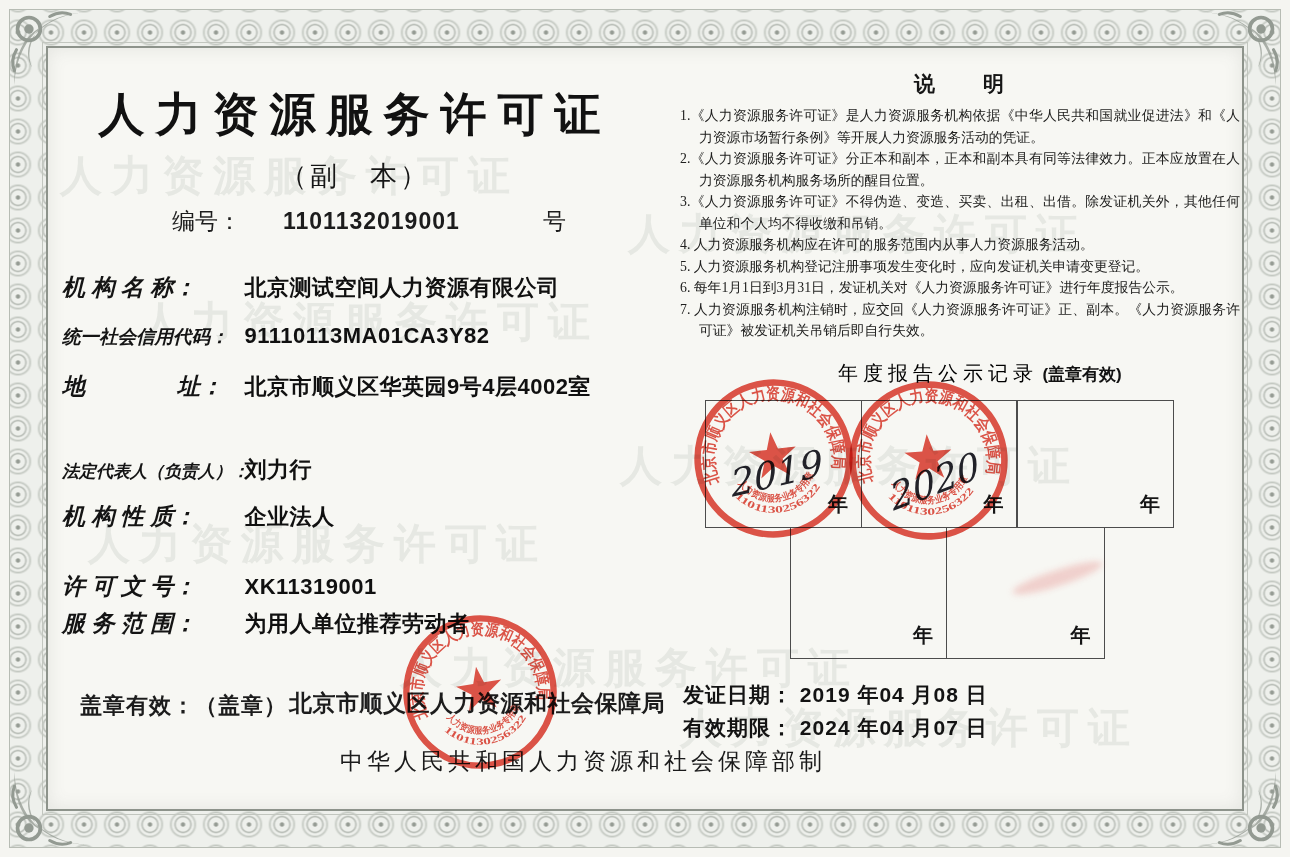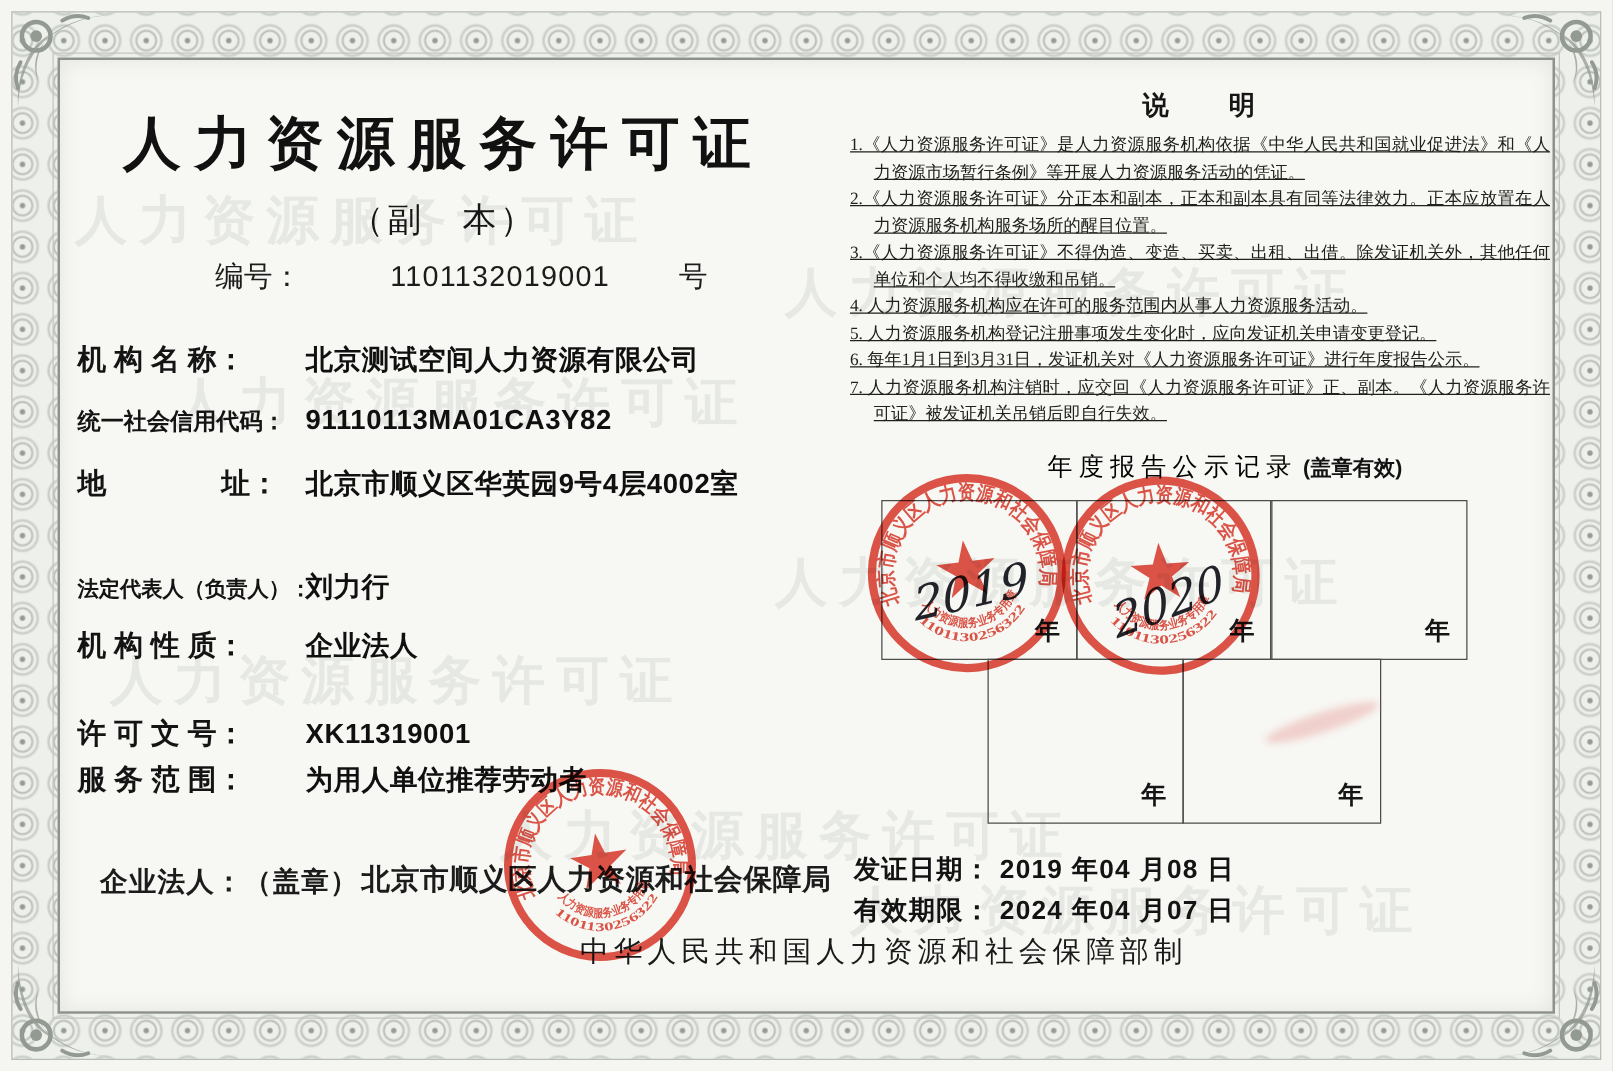--- a/index.html
+++ b/index.html
@@ -40,47 +40,47 @@
   .title{
     left:60px; top:84px; width:590px; text-align:center;
     font-family:"Liberation Serif", serif; font-weight:bold;
     font-size:46px; letter-spacing:11px; color:#111;
   }
   .subtitle{
     left:60px; top:158px; width:590px; text-align:center;
     font-family:"Liberation Serif", serif; font-size:27px; letter-spacing:3px; color:#161616;
   }
   .serial-label{ left:172px; top:206px; font-family:"Liberation Serif", serif; font-size:23px;}
-  .serial-value{ left:283px; top:208px; width:205px; text-align:right; font-size:23px; font-weight:normal; letter-spacing:1px;}
+  .serial-value{ left:283px; top:208px; width:205px; text-align:left; font-size:23px; font-weight:bold; letter-spacing:1px;}
   .serial-suffix{ left:543px; top:206px; font-family:"Liberation Serif", serif; font-size:23px;}
   .notes{ left:680px; top:70px; width:560px; }
   .notes-title{
     text-align:center; font-family:"Liberation Serif", serif;
     font-size:21px; font-weight:bold; letter-spacing:2px; margin-bottom:7px; color:#161616;
   }
   .note-item{
     font-family:"Liberation Serif", serif; font-size:13.8px; line-height:1.56;
-    color:#20201f; padding-left:19px; text-indent:-19px; text-align:justify;text-decoration:underline;
+    color:#20201f; padding-left:19px; text-indent:-19px; text-align:justify;
   }
   .field-row{ left:62px; height:30px; white-space:nowrap; }
-  .field-label{ display:inline-block; width:178px; font-weight:bold; vertical-align:baseline; color:#141414;}
+  .field-label{ display:inline-block; width:178px; font-weight:bold; vertical-align:baseline; color:#141414;font-style:italic;}
   .field-value{ font-weight:bold; font-size:22px; color:#101010; letter-spacing:.5px;}
   .fs-big{ font-size:23px; } .fs-mid{ font-size:18.5px; } .fs-sml{ font-size:17px; }
   .annual-title{ left:838px; top:360px; white-space:nowrap;}
   .annual-title .kai{ font-family:"Liberation Serif", serif; font-size:20px; letter-spacing:5px; color:#000000;}
   .annual-title .paren{ font-weight:bold; font-size:17px; color:#121212;margin-top:44px;}
   .cell{ position:absolute; z-index:4; border:1.5px solid #4c4c4c; background:transparent; box-sizing:border-box;}
   .cell .yr{ position:absolute; right:13px; bottom:9px; font-size:20px; font-weight:bold; color:#151515;}
   .smudge{ position:absolute; z-index:4; width:95px; height:16px; border-radius:50%;
     background:rgba(225,120,115,.30); transform:rotate(-18deg); filter:blur(3px);}
   .issuer-label{ left:80px; top:691px; font-size:22px; font-weight:bold; letter-spacing:1px;}
   .issuer-value{ left:289px; top:688px; font-size:23px; font-weight:bold; letter-spacing:.5px;}
   .date-row{ left:683px; white-space:nowrap; font-size:21px; font-weight:bold; letter-spacing:1px; color:#131313;}
   .footer{
-    left:340px; top:746px; width:610px; text-align:right;
+    left:340px; top:746px; width:610px; text-align:left;
     font-family:"Liberation Serif", serif; font-size:23px; letter-spacing:4px; color:#1a1a1a;
   }
   
   .stamp{ position:absolute; z-index:6; color:#dd3a2c; opacity:.86; mix-blend-mode:multiply;}
   .stamp svg{ display:block; width:100%; height:100%; }
   .stamp-text{ font-family:"Liberation Serif", serif; font-weight:bold; fill:currentColor;}
   .hand{
     position:absolute; z-index:7; font-family:"DejaVu Serif", serif; font-style:italic;
     font-size:37px; color:#23232b; mix-blend-mode:multiply;
   }
@@ -188,21 +188,21 @@
     </div>
 
   <div class="cell" style="left:790px;top:526.5px;width:157px;height:132px">
       <span class="yr">年</span>
     </div>
   <div class="cell" style="left:945.5px;top:526.5px;width:159px;height:132px">
       <span class="yr">年</span>
     </div>
   <div class="smudge" style="left:1010px;top:570px"></div>
 
-  <span class="abs issuer-label">企业法人：（盖章）</span>
+  <span class="abs issuer-label">盖章有效：（盖章）</span>
   <span class="abs issuer-value">北京市顺义区人力资源和社会保障局</span>
   <div class="abs date-row" style="top:681px">
     <span>发证日期：</span>
     <span>2019 年04 月08 日</span>
   </div>
   <div class="abs date-row" style="top:714px">
     <span>有效期限：</span>
     <span>2024 年04 月07 日</span>
   </div>
   <div class="abs footer">中华人民共和国人力资源和社会保障部制</div>

